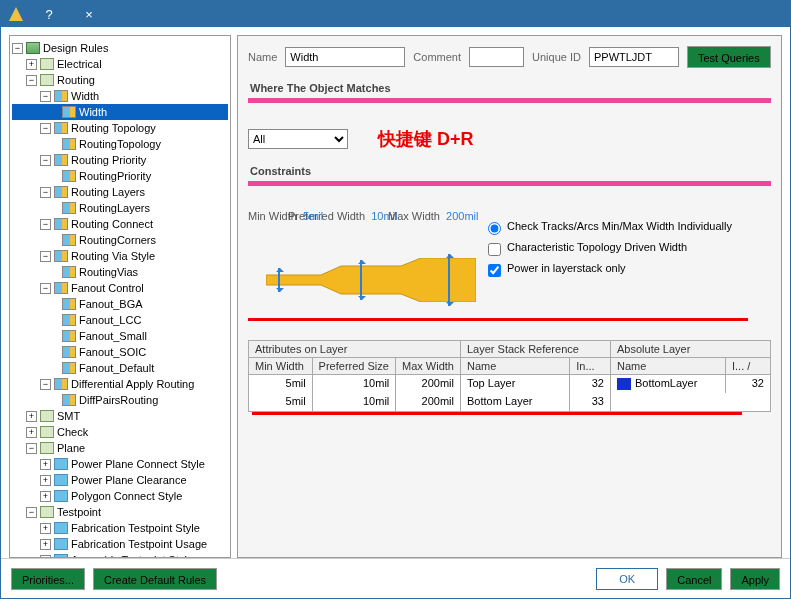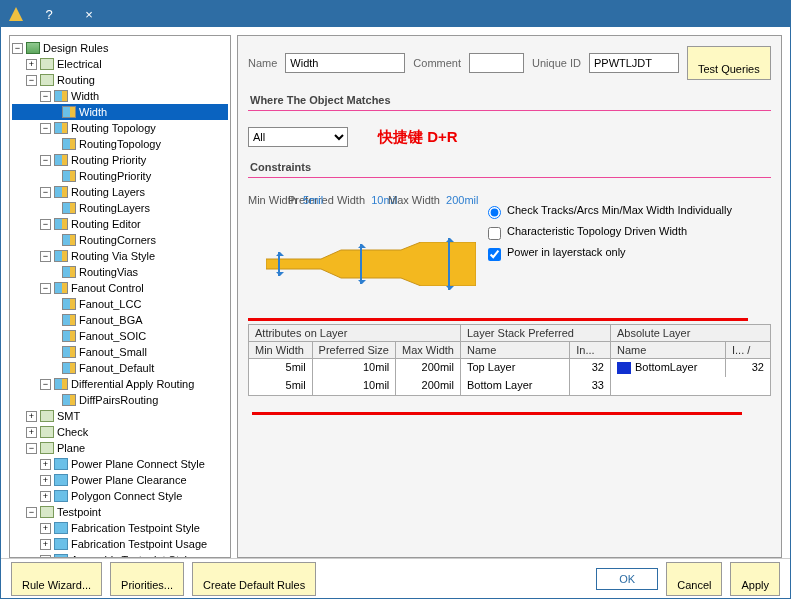--- a/index.html
+++ b/index.html
@@ -17,38 +17,38 @@
 .ic{width:14px;height:12px;display:inline-block;margin-right:3px}
 .ic-rules{background:linear-gradient(#8fc98f,#5fa75f);border:1px solid #3a7a3a}
 .ic-cat{background:#d8e8c8;border:1px solid #7a9a5a}
 .ic-rule{background:linear-gradient(90deg,#6bc0e8 60%,#f0c040 60%);border:1px solid #888}
 .ic-rule2{background:#6bc0e8;border:1px solid #4a90b8}
 .node.sel{background:#0a63c0;color:#fff}
 .right{flex:1;border:1px solid #999;background:#f5f5f5;padding:10px 10px 6px 10px;overflow:auto;position:relative}
 .row1{display:flex;align-items:center;gap:8px;margin-bottom:10px}
 .lbl{color:#666}
 input[type=text]{border:1px solid #888;background:#fff;height:20px;padding:0 4px}
-.btn{border:1px solid #999;background:#fef9c3;height:22px;padding:16px 10px;cursor:pointer}
+.btn{border:1px solid #999;background:#15803d;height:22px;padding:5px 10px;cursor:pointer}
 .btn.ok{border:1px solid #2e6da4;color:#2e6da4;background:#fff;padding:0 22px}
-.section-title{color:#444;font-weight:600;padding:4px 2px;border-bottom:1px solid #ec4899;margin-bottom:16px}
+.section-title{color:#444;font-weight:600;padding:4px 2px;border-bottom:5px solid #ec4899;margin-bottom:24px}
 select{border:1px solid #888;background:#fff;height:20px;width:100px}
 .constraints{display:flex;gap:0}
 .diagram{position:relative;flex:0 0 240px;height:120px}
 .dlbl{position:absolute;color:#555}
 .dval{color:#2e7fd0}
 .shape{position:absolute;left:18px;top:48px;width:210px;height:44px}
 .shape svg{width:100%;height:100%}
 .arrow{position:absolute;width:0;height:18px;border-left:2px solid #2e7fd0}
 .arrow::before,.arrow::after{content:"";position:absolute;left:-4px;border:4px solid transparent}
 .arrow::before{top:-4px;border-bottom-color:#2e7fd0}
 .arrow::after{bottom:-4px;border-top-color:#2e7fd0}
 .checks{flex:1;padding-top:10px}
 .radio,.chk{display:flex;align-items:flex-start;gap:6px;margin-bottom:6px;cursor:pointer}
 .radio input,.chk input{margin-top:2px}
-.annot{position:absolute;color:#e00;font-weight:700;font-size:15px}
+.annot{position:absolute;color:#e00;font-weight:700;font-size:18px}
 .redline{position:absolute;height:3px;background:#e00}
 .tblwrap{display:flex;margin-top:10px;border:1px solid #aaa;background:#fff}
 .tblcol{border-right:1px solid #aaa}
 .th{background:#f0f0f0;border-bottom:1px solid #aaa;padding:2px 6px;font-weight:400;color:#333;white-space:nowrap}
 .thg{display:flex}
 .thg>div{border-right:1px solid #aaa}
 .thg>div:last-child{border-right:none}
 .td{padding:2px 6px;text-align:right;height:18px;white-space:nowrap}
 .tdl{text-align:left}
 .sw{display:inline-block;width:14px;height:12px;vertical-align:middle;margin-right:4px}
@@ -126,21 +126,21 @@
         </div>
       <div class="node">
           <span class="sp" style="width:50px"></span>
           <span class="ic ic-rule"></span>
           <span>RoutingLayers</span>
         </div>
       <div class="node">
           <span class="sp" style="width:28px"></span>
           <span class="exp">−</span>
           <span class="ic ic-rule"></span>
-          <span>Routing Editor</span>
+          <span>Routing Connect</span>
         </div>
       <div class="node">
           <span class="sp" style="width:50px"></span>
           <span class="ic ic-rule"></span>
           <span>RoutingCorners</span>
         </div>
       <div class="node">
           <span class="sp" style="width:28px"></span>
           <span class="exp">−</span>
           <span class="ic ic-rule"></span>
@@ -153,36 +153,36 @@
         </div>
       <div class="node">
           <span class="sp" style="width:28px"></span>
           <span class="exp">−</span>
           <span class="ic ic-rule"></span>
           <span>Fanout Control</span>
         </div>
       <div class="node">
           <span class="sp" style="width:50px"></span>
           <span class="ic ic-rule"></span>
+          <span>Fanout_BGA</span>
+        </div>
+      <div class="node">
+          <span class="sp" style="width:50px"></span>
+          <span class="ic ic-rule"></span>
           <span>Fanout_LCC</span>
         </div>
       <div class="node">
           <span class="sp" style="width:50px"></span>
           <span class="ic ic-rule"></span>
-          <span>Fanout_BGA</span>
+          <span>Fanout_Small</span>
         </div>
       <div class="node">
           <span class="sp" style="width:50px"></span>
           <span class="ic ic-rule"></span>
           <span>Fanout_SOIC</span>
-        </div>
-      <div class="node">
-          <span class="sp" style="width:50px"></span>
-          <span class="ic ic-rule"></span>
-          <span>Fanout_Small</span>
         </div>
       <div class="node">
           <span class="sp" style="width:50px"></span>
           <span class="ic ic-rule"></span>
           <span>Fanout_Default</span>
         </div>
       <div class="node">
           <span class="sp" style="width:28px"></span>
           <span class="exp">−</span>
           <span class="ic ic-rule"></span>
@@ -324,21 +324,21 @@
                 <div class="td" style="width:64px">200mil</div>
               </div>
               <div class="thg">
                 <div class="td" style="width:64px">5mil</div>
                 <div class="td" style="width:84px">10mil</div>
                 <div class="td" style="width:64px">200mil</div>
               </div>
             </div>
         </div>
         <div class="tblcol" style="width:150px">
-          <div class="th">Layer Stack Preferred</div>
+          <div class="th">Layer Stack Reference</div>
           <div class="thg">
             <div class="th" style="width:110px">Name</div>
             <div class="th" style="width:40px">In...</div>
           </div>
           <div id="lsr-rows">
               <div class="thg">
                 <div class="td tdl" style="width:110px">Top Layer</div>
                 <div class="td" style="width:40px">32</div>
               </div>
               <div class="thg">
@@ -359,21 +359,20 @@
                 <div class="td" style="width:44px">32</div>
               </div>
             </div>
         </div>
       </div>
       <div class="redline" style="left:14px;top:376px;width:490px"></div>
     </div>
   </div>
 
   <div class="footer">
-    <button class="btn">Rule Wizard...</button>
     <button class="btn">Priorities...</button>
     <button class="btn">Create Default Rules</button>
     <span class="spacer"></span>
     <button class="btn ok">OK</button>
     <button class="btn">Cancel</button>
     <button class="btn">Apply</button>
   </div>
 </div>
 
 </body></html>

